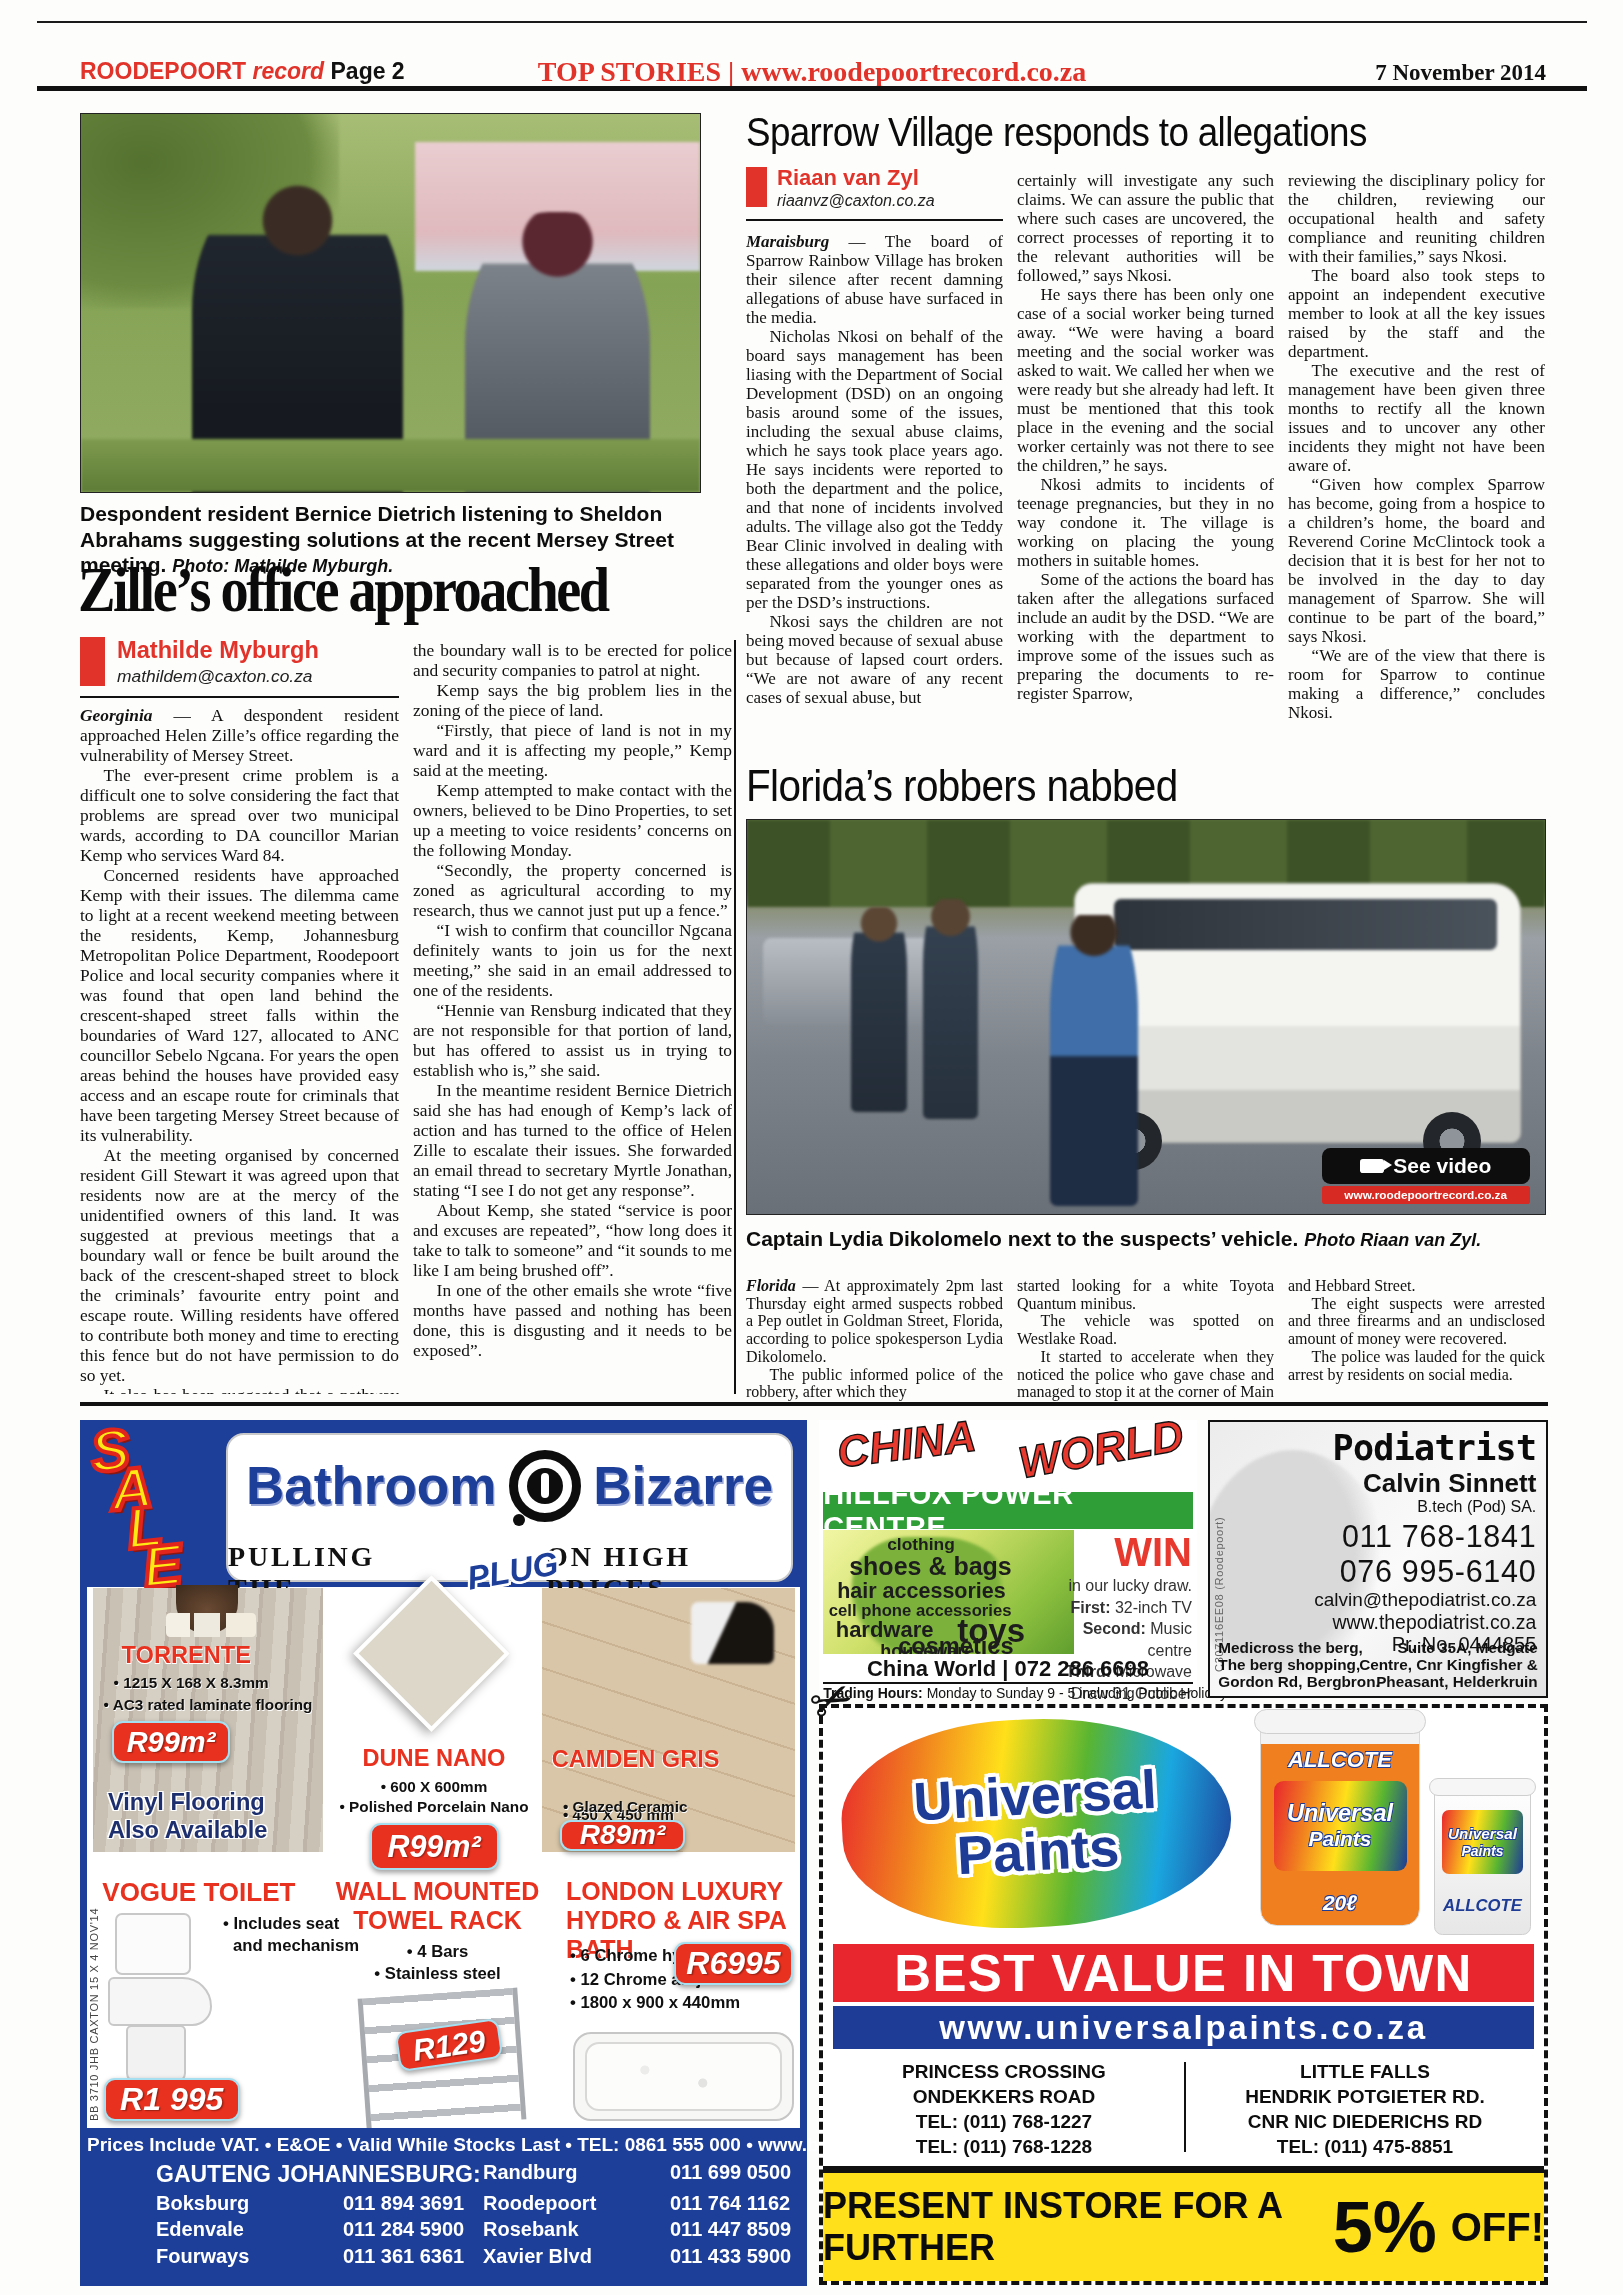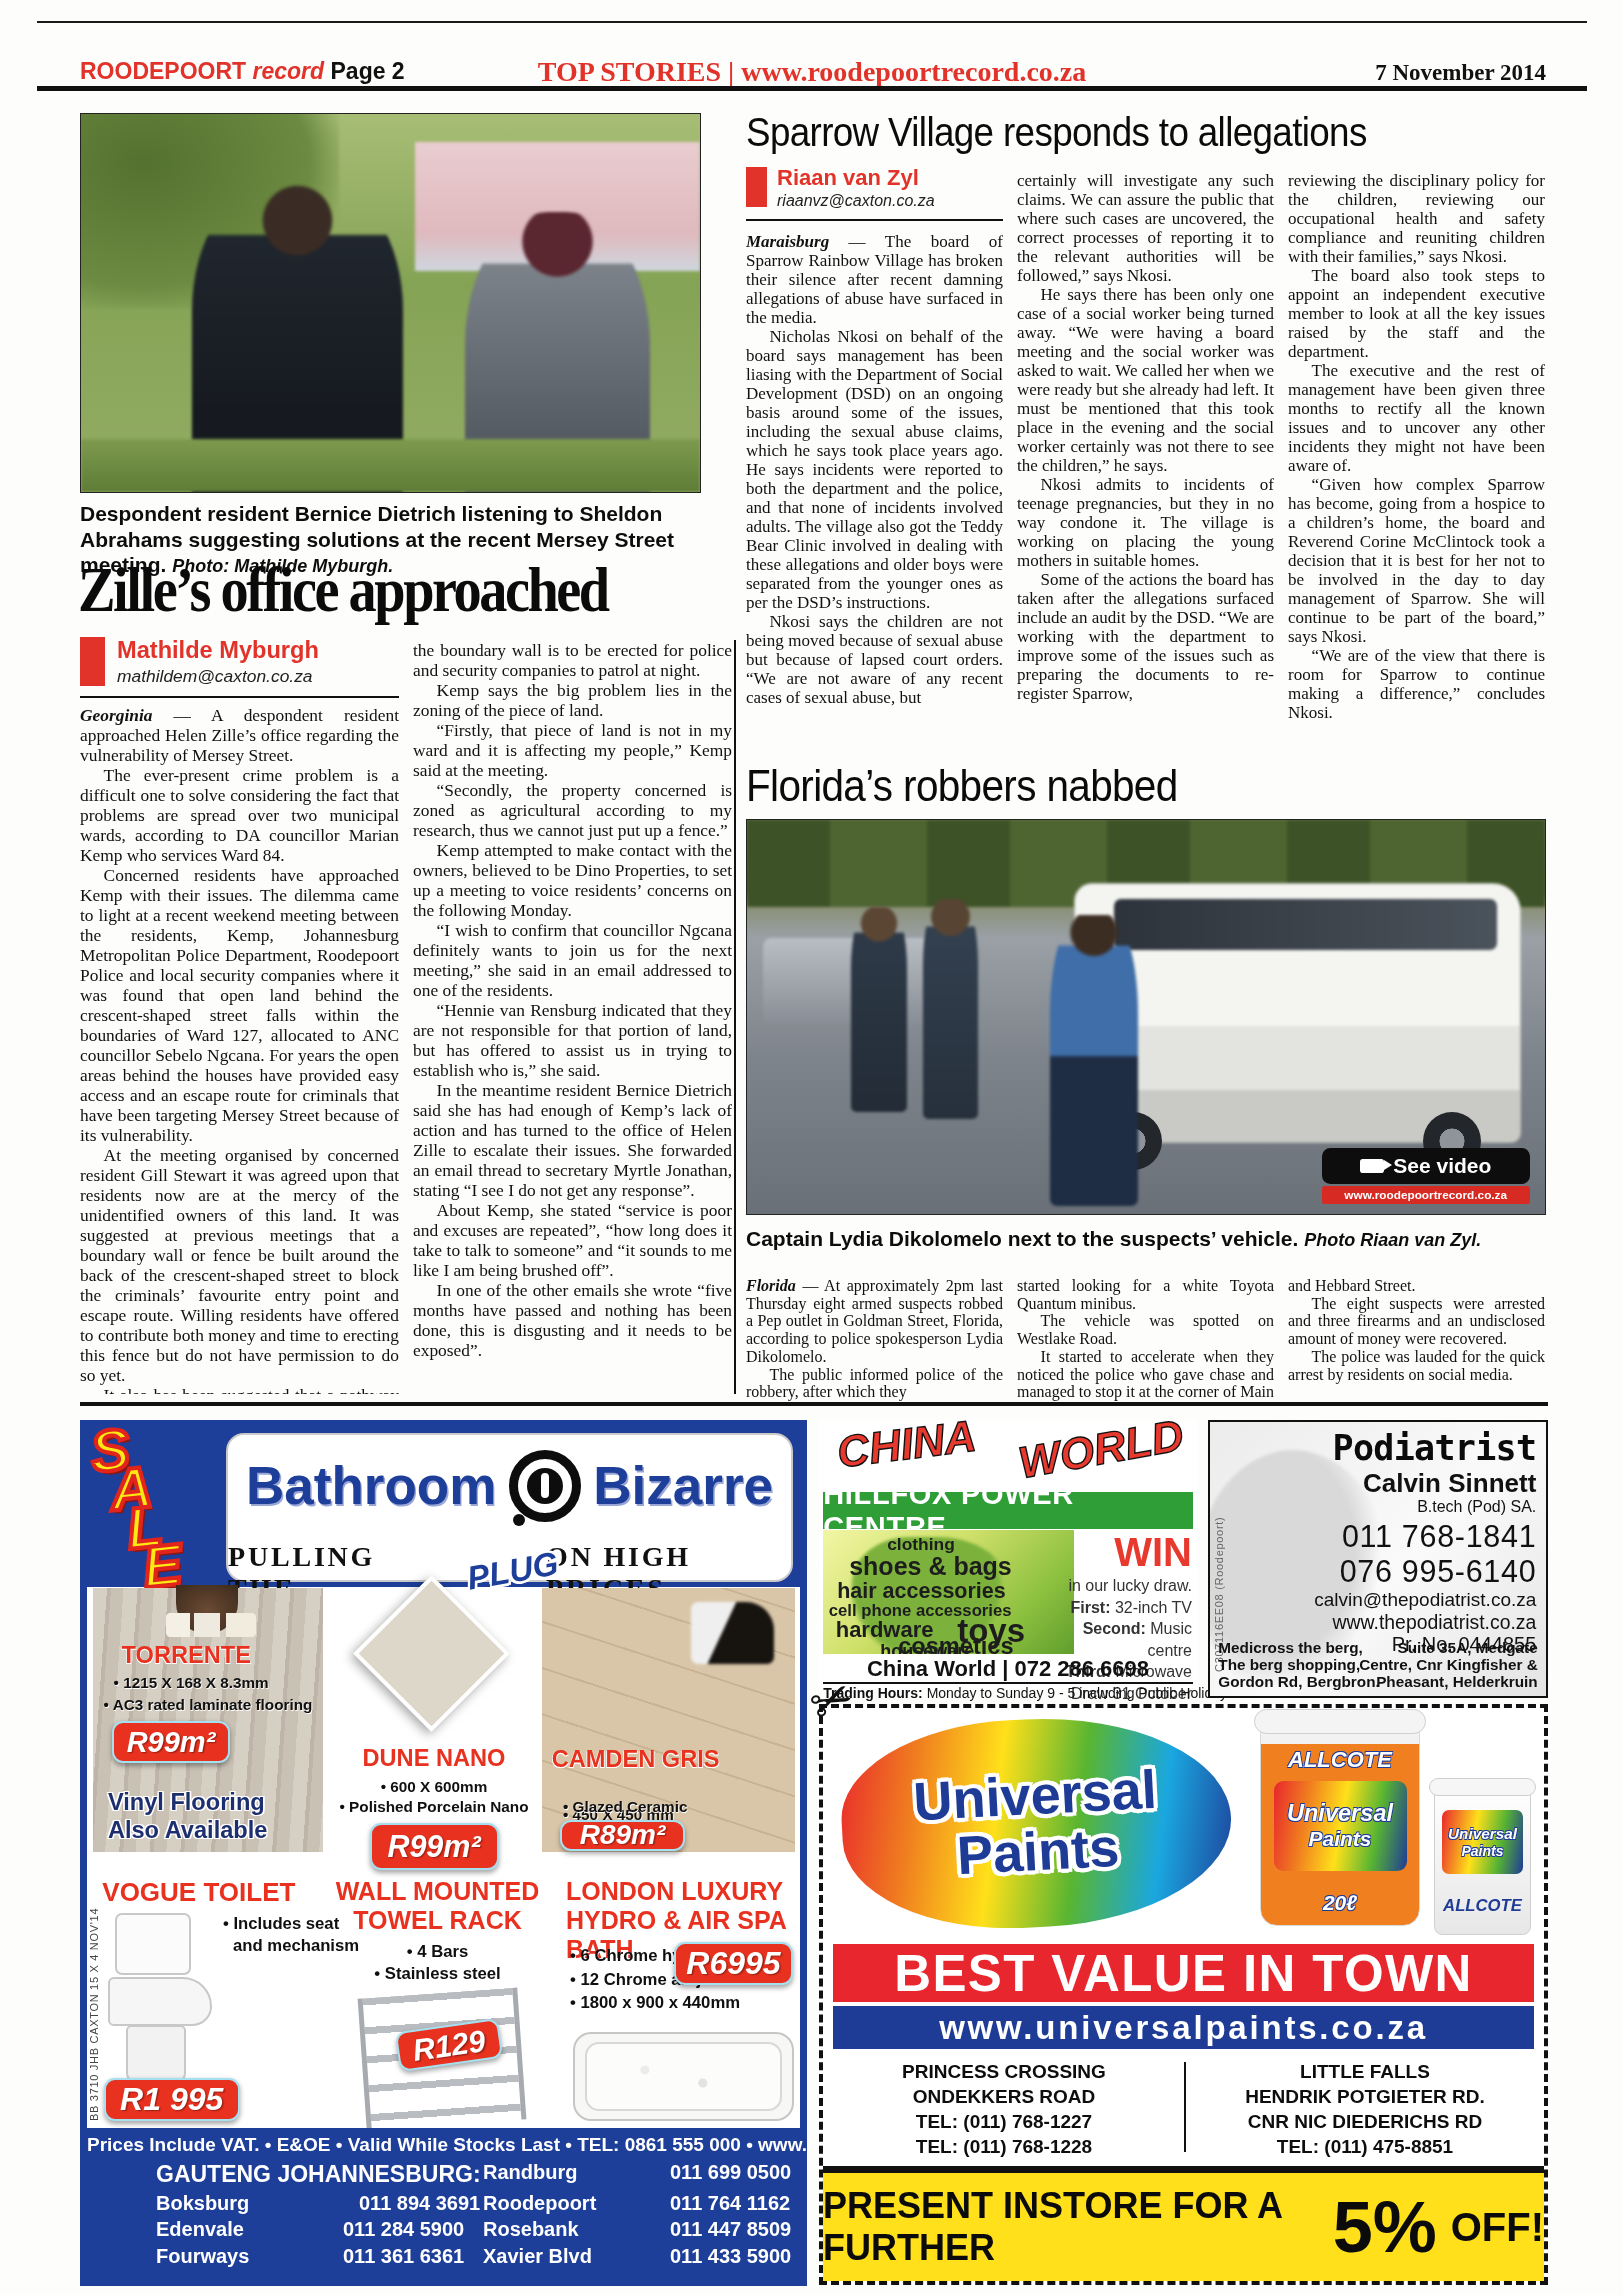--- a/index.html
+++ b/index.html
@@ -123,22 +123,22 @@
         <p>Concerned residents have approached Kemp with their issues. The dilemma came to light at a recent weekend meeting between the residents, Kemp, Johannesburg Metropolitan Police Department, Roodepoort Police and local security companies where it was found that open land behind the crescent-shaped street falls within the boundaries of Ward 127, allocated to ANC councillor Sebelo Ngcana. For years the open areas behind the houses have provided easy access and an escape route for criminals that have been targeting Mersey Street because of its vulnerability.</p>
         <p>At the meeting organised by concerned resident Gill Stewart it was agreed upon that residents now are at the mercy of the unidentified owners of this land. It was suggested at previous meetings that a boundary wall or fence be built around the back of the crescent-shaped street to block the criminals’ favourite entry point and escape route. Willing residents have offered to contribute both money and time to erecting this fence but do not have permission to do so yet.</p>
         <p>It also has been suggested that a pathway is cleared behind the houses where</p>
       </div>
   </div>
   <div class="abs col zcol cont-first" style="left:413px;top:640px;width:319px;height:754px;">
     <div>
         <p>the boundary wall is to be erected for police and security companies to patrol at night.</p>
         <p>Kemp says the big problem lies in the zoning of the piece of land.</p>
         <p>“Firstly, that piece of land is not in my ward and it is affecting my people,” Kemp said at the meeting.</p>
+        <p>Kemp attempted to make contact with the owners, believed to be Dino Properties, to set up a meeting to voice residents’ concerns on the following Monday.</p>
         <p>“Secondly, the property concerned is zoned as agricultural according to my research, thus we cannot just put up a fence.”</p>
-        <p>Kemp attempted to make contact with the owners, believed to be Dino Properties, to set up a meeting to voice residents’ concerns on the following Monday.</p>
         <p>“I wish to confirm that councillor Ngcana definitely wants to join us for the next meeting,” she said in an email addressed to one of the residents.</p>
         <p>“Hennie van Rensburg indicated that they are not responsible for that portion of land, but has offered to assist us in trying to establish who is,” she said.</p>
         <p>In the meantime resident Bernice Dietrich said she has had enough of Kemp’s lack of action and has turned to the office of Helen Zille to escalate their issues. She forwarded an email thread to secretary Myrtle Jonathan, stating “I see I do not get any response”.</p>
         <p>About Kemp, she stated “service is poor and excuses are repeated”, “how long does it take to talk to someone” and “it sounds to me like I am being brushed off”.</p>
         <p>In one of the other emails she wrote “five months have passed and nothing has been done, this is disgusting and it needs to be exposed”.</p>
       </div>
   </div>
 
   <div class="abs vrule" style="left:734px;top:640px;height:754px;"></div>
   <div class="abs bot-rule"></div>
@@ -296,21 +296,21 @@
     <div class="abs prod-bullet" style="left:483px;top:543px;font-size:16.7px;">• 12 Chrome air jets</div>
     <div class="abs prod-bullet" style="left:483px;top:566px;font-size:16.7px;">• 1800 x 900 x 440mm</div>
     <div class="abs pill" style="left:587px;top:515px;width:119px;height:43px;font-size:32px;">R6995</div>
     <div class="abs" style="left:486px;top:605px;width:221px;height:89px;background:#f7f7f5;border:2.1px solid #c6c6c6;border-radius:18px;">
       <div class="abs" style="left:9.7px;top:8.3px;right:9.7px;bottom:8.3px;border:2.1px solid #d8d8d6;border-radius:14px;background:radial-gradient(circle at 30% 40%,#ececea 0 4.2px,transparent 4.9px),radial-gradient(circle at 60% 60%,#e3e3e1 0 4.2px,transparent 4.9px),#fcfcfa;"></div>
     </div>
 
     <div class="abs bbz-blue-bottom">
       <div class="abs nowrap" style="left:0;right:0;top:5.6px;text-align:center;font-weight:bold;font-size:19px;">Prices Include VAT. • E&amp;OE • Valid While Stocks Last • TEL: 0861 555 000 • www.bathroom.co.za</div>
       <div class="abs nowrap" style="left:69px;top:33px;font-weight:900;font-size:23px;">GAUTENG JOHANNESBURG:</div>
-      <div class="store-row" style="left:69px;top:64px;gap:16px;">
+      <div class="store-row" style="left:69px;top:64px;">
           <span class="store-name">Boksburg</span>
           <span>011 894 3691</span>
         </div>
       <div class="store-row" style="left:69px;top:90px;">
           <span class="store-name">Edenvale</span>
           <span>011 284 5900</span>
         </div>
       <div class="store-row" style="left:69px;top:117px;">
           <span class="store-name">Fourways</span>
           <span>011 361 6361</span>

